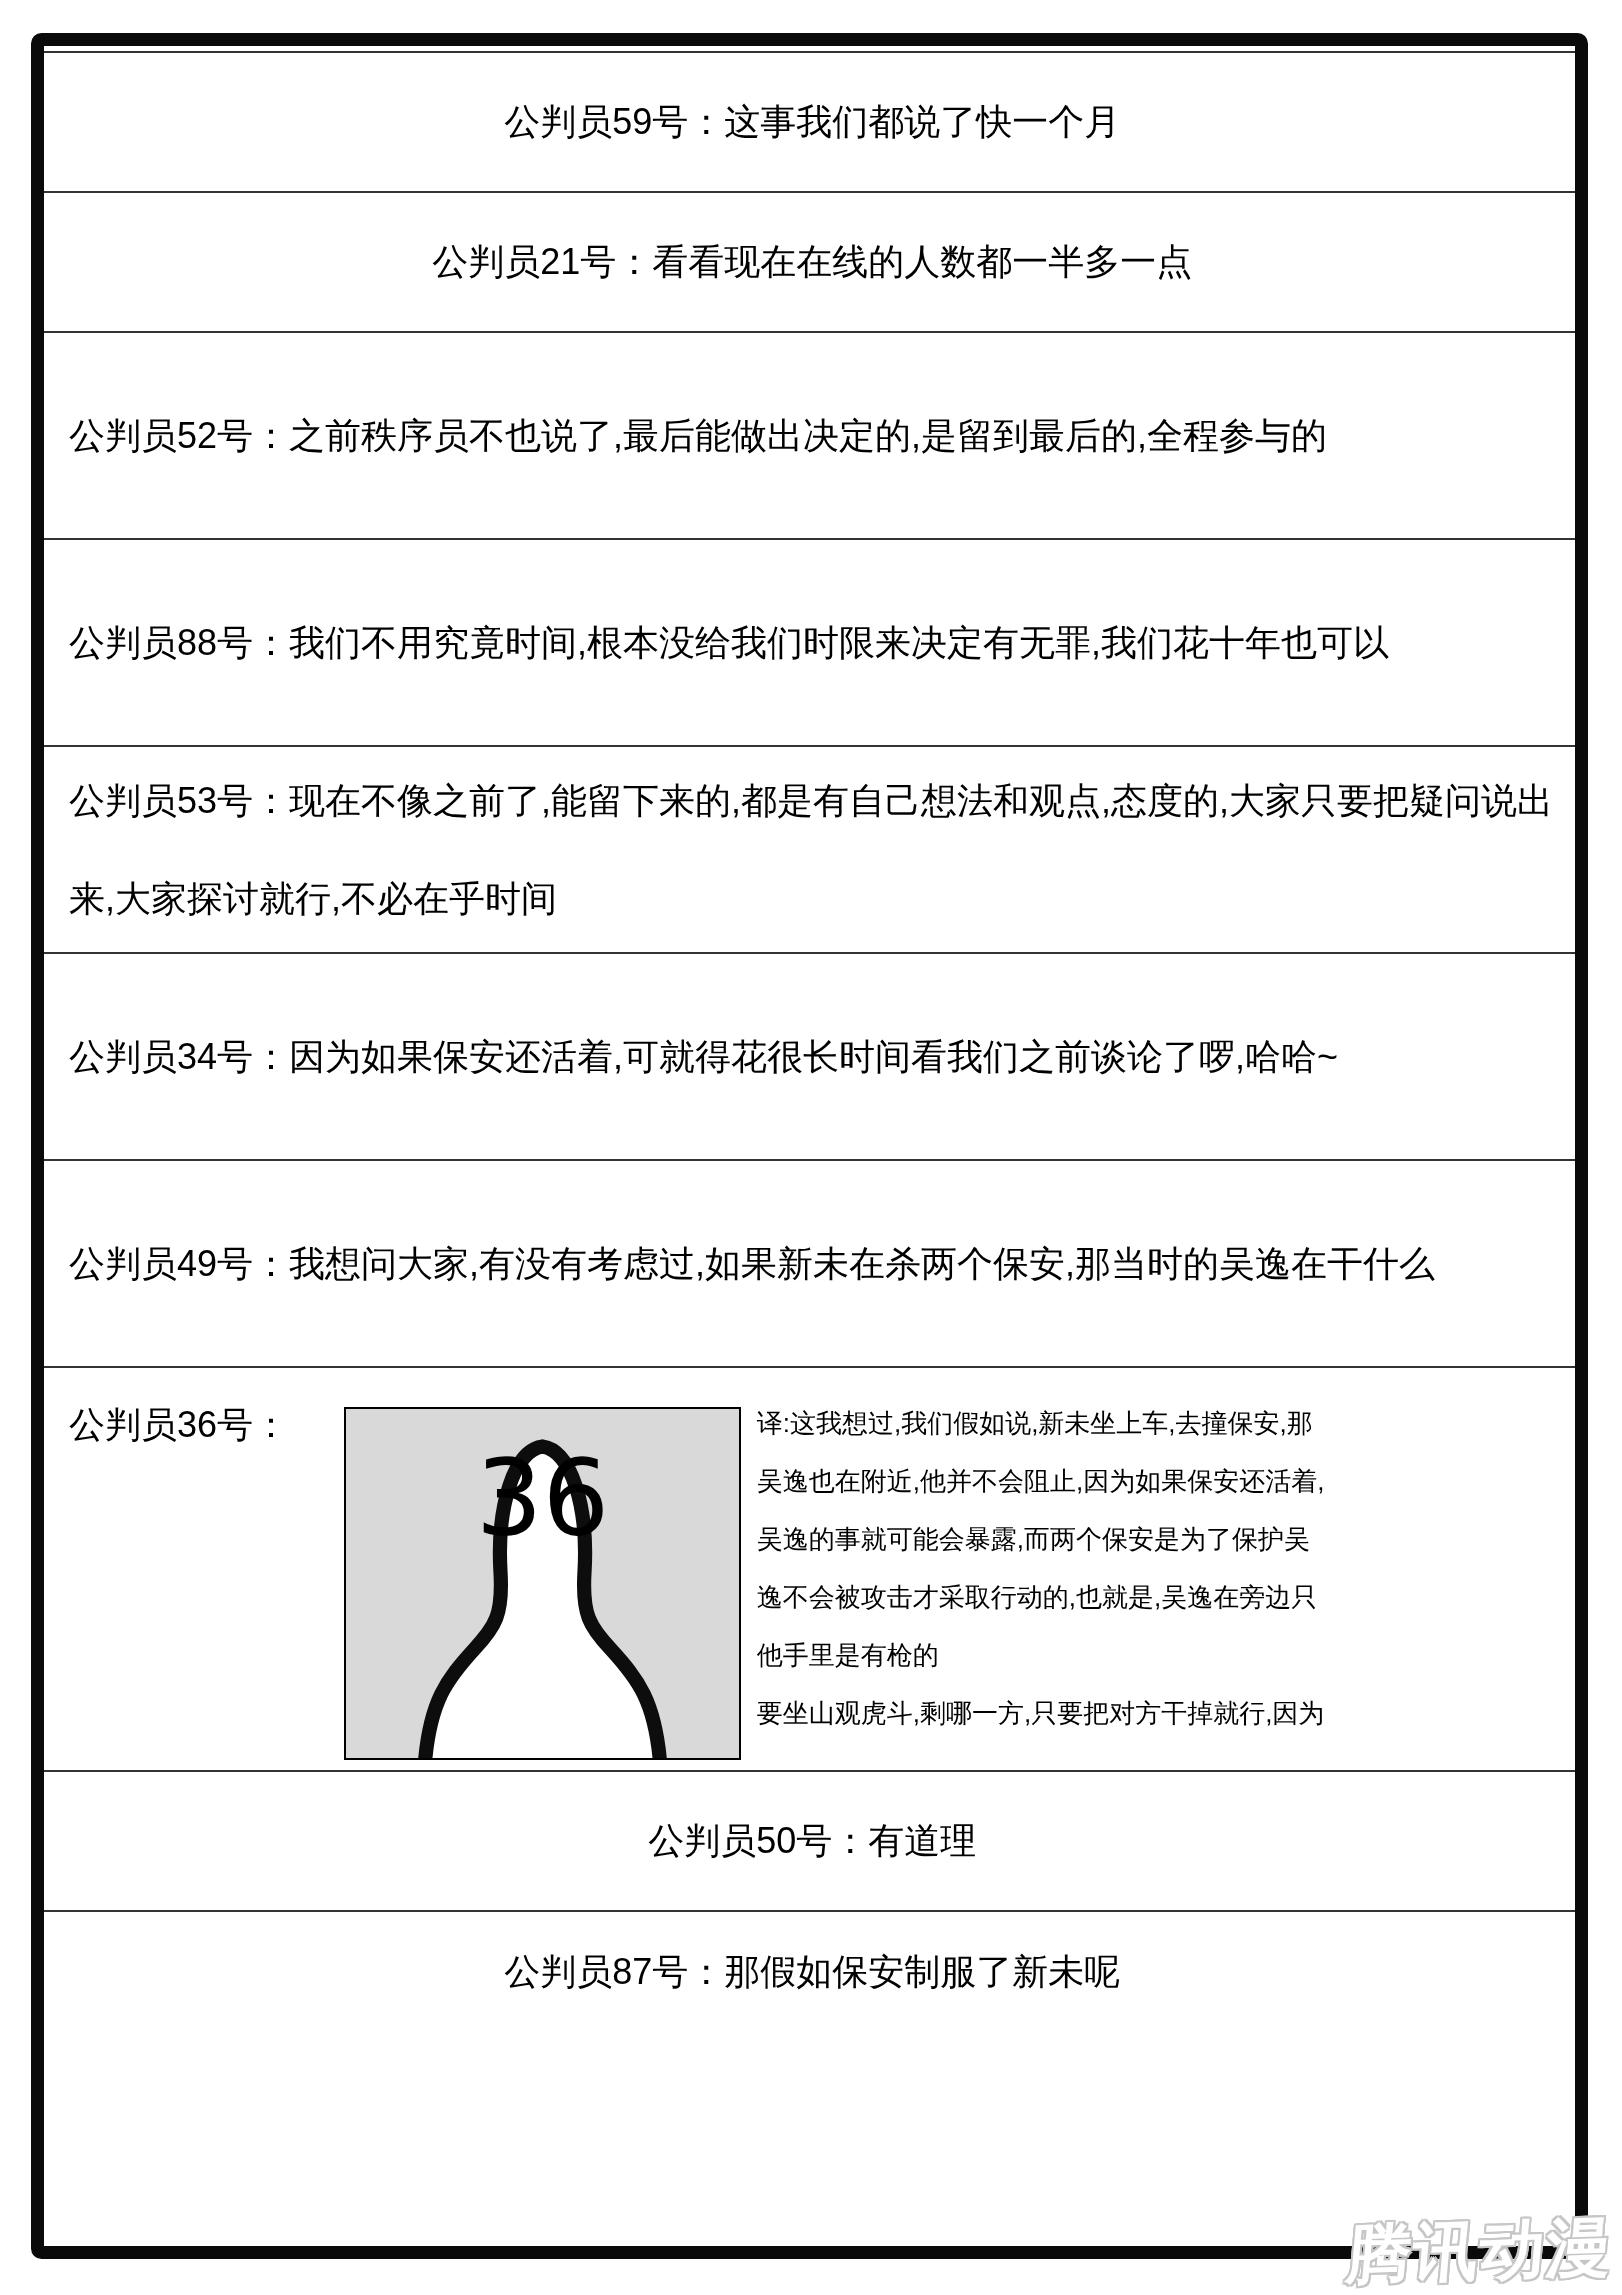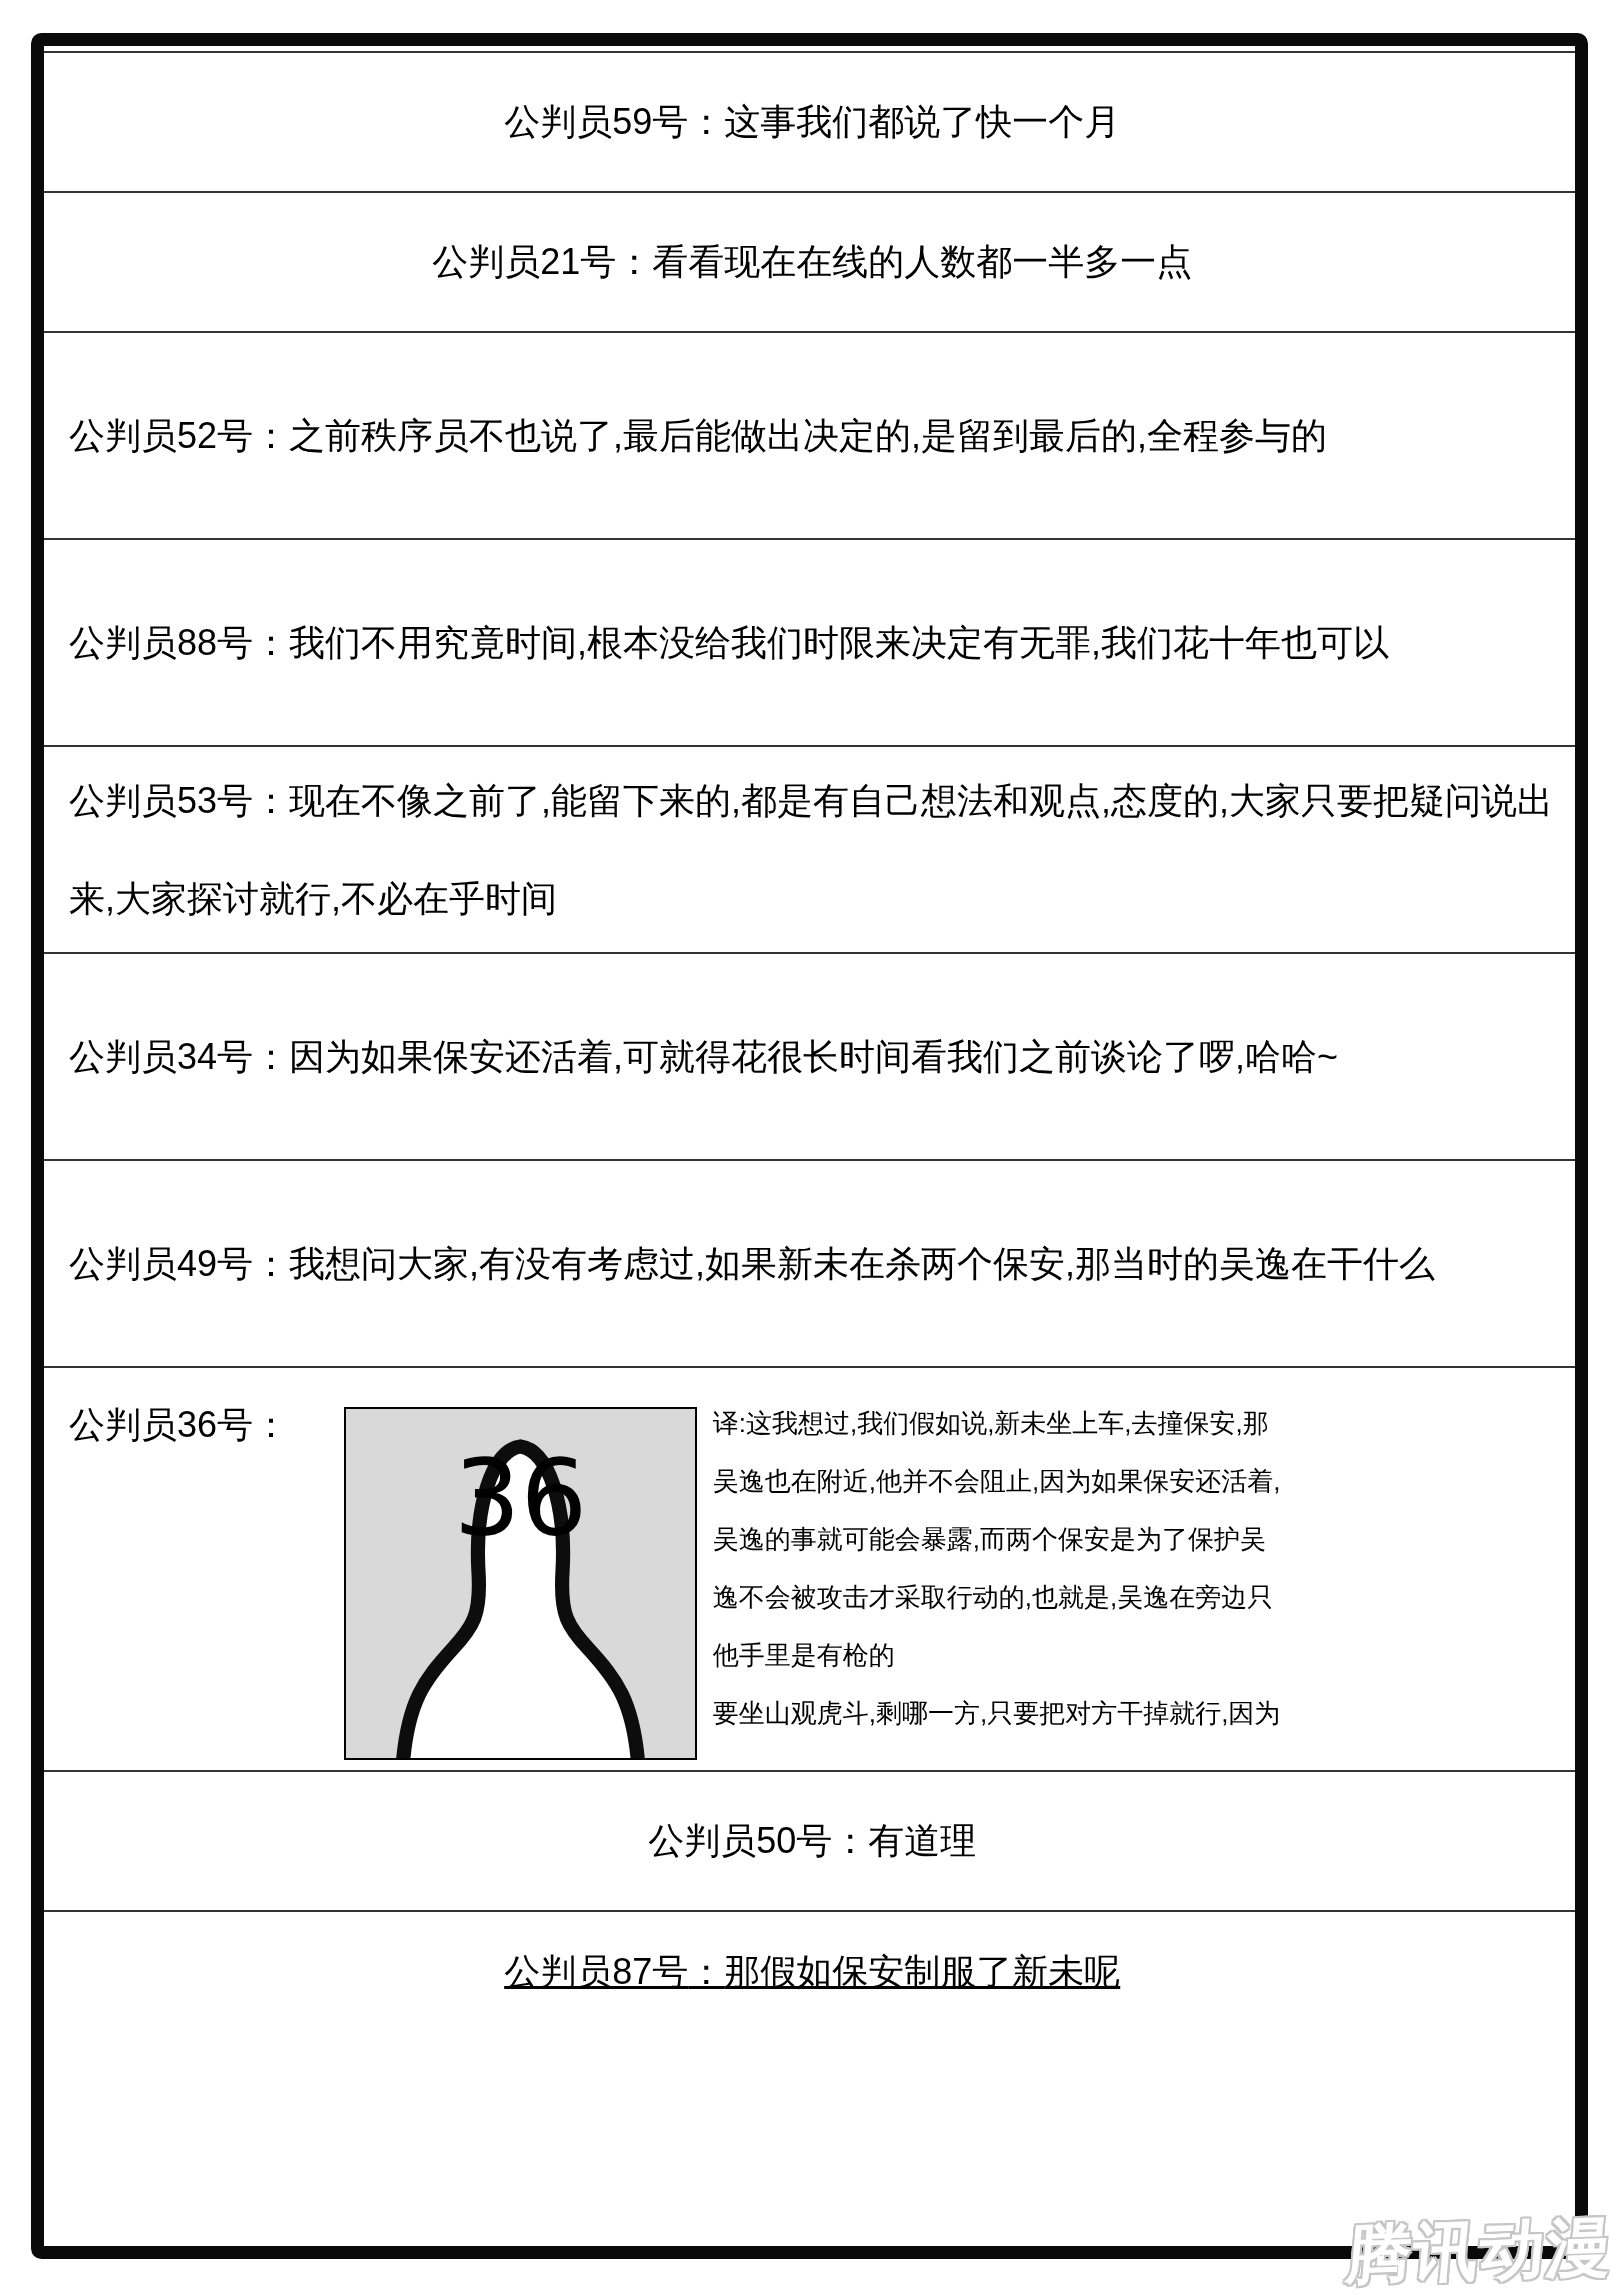--- a/index.html
+++ b/index.html
@@ -38,38 +38,38 @@
     align-items:center;
     border-bottom:2.6px solid var(--c-separator);
     padding:0 19.6px 0 25px;
     font-size:36px;
     line-height:98px;
     color:var(--c-text);
     overflow:hidden;
   }
   .row.h1{min-height:140px;justify-content:center;}
   .row.h2{min-height:207px;}
-  .row.hlast{min-height:120px;border-bottom:none;text-decoration:underline;}
+  .row.hlast{min-height:120px;border-bottom:none;}
   .msg{margin:0;}
   .speaker,.colon,.content{white-space:pre-wrap;}
   
   .row.avatar-row{
     min-height:404px;
     align-items:flex-start;
     padding-top:8px;
   }
   .avatar-row .speaker-line{
     flex:0 0 275px;
     width:275px;
     margin:0;
   }
   .avatar-box{
     flex:0 0 auto;
     position:relative;
-    width:353px;height:353px;
+    width:397px;height:353px;
     margin-top:31px;
     box-sizing:border-box;
     background:var(--c-avatar-bg);
     border:2.6px solid #000;
   }
   .avatar-box svg{position:absolute;left:0;top:0;width:100%;height:100%;}
   .avatar-num{
     position:absolute;left:0;right:0;top:38px;
     text-align:center;
     font-size:105px;line-height:1;

